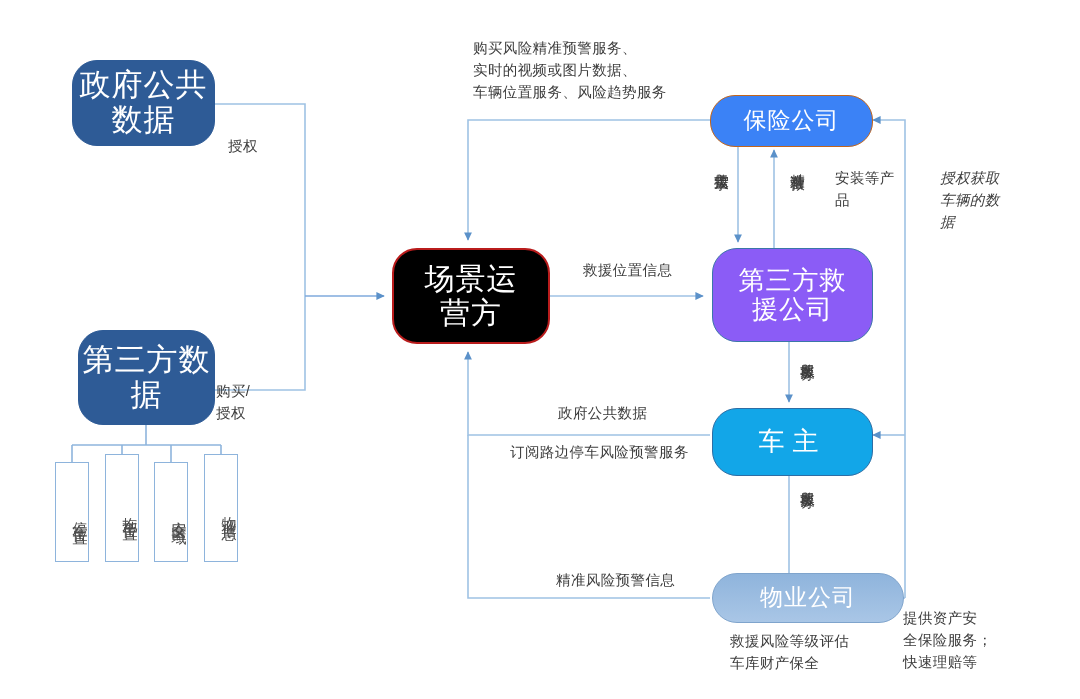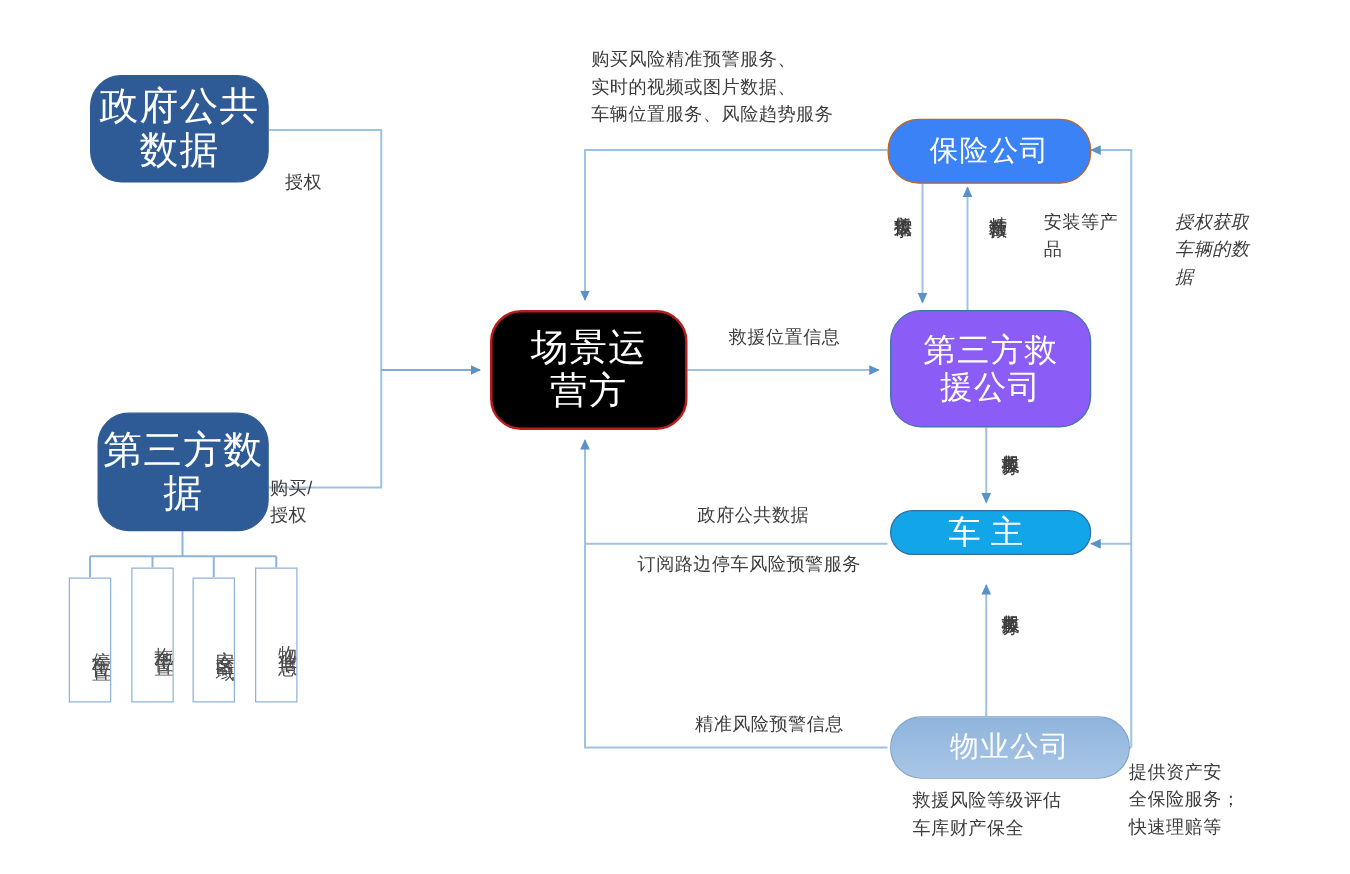--- a/index.html
+++ b/index.html
@@ -189,21 +189,21 @@
   </div>
 
   <div class="node node-orange" style="left:710px; top:95px; width:163px; height:52px;">
     <span>保险公司</span>
   </div>
 
   <div class="node node-blue" style="left:712px; top:248px; width:161px; height:94px;">
     <span style="display:block; max-width:120px;">第三方救援公司</span>
   </div>
 
-  <div class="node node-cyan" style="left:712px; top:408px; width:161px; height:36px;">
+  <div class="node node-cyan" style="left:712px; top:408px; width:161px; height:68px;">
     <span style="letter-spacing:8px;">车主</span>
   </div>
 
   <div class="node node-lightblue" style="left:712px; top:573px; width:192px; height:50px;">
     <span>物业公司</span>
   </div>
 
   <div class="lbl lbl-l" style="left:228px; top:136px;">授权</div>
 
   <div class="lbl lbl-l" style="left:216px; top:381px;">购买/

